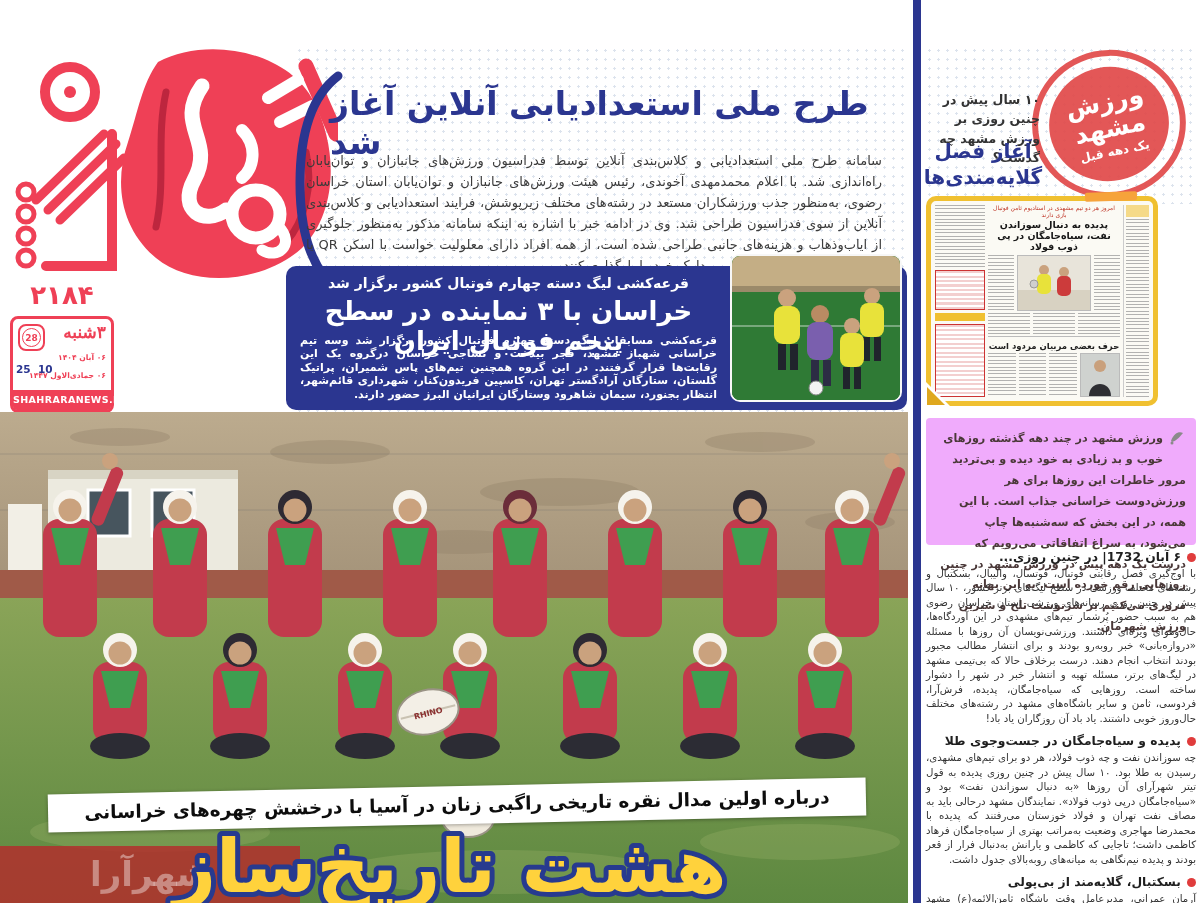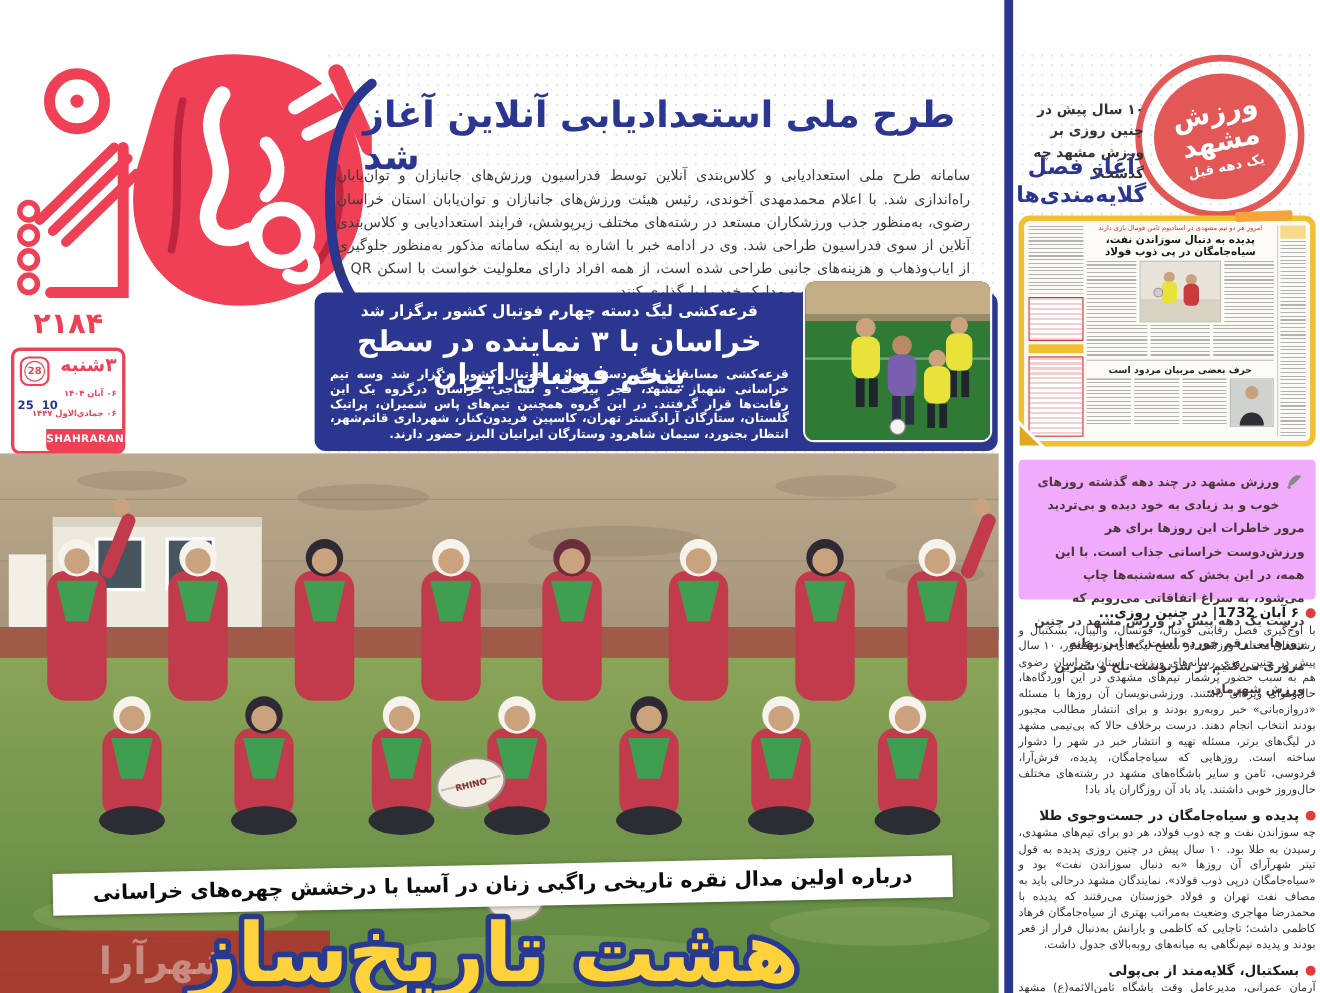--- a/index.html
+++ b/index.html
@@ -20,38 +20,37 @@
   
   #logo-svg { position:absolute; left:6px; top:42px; }
   #issue-number {
     position:absolute; left:0px; top:280px; width:124px; text-align:center;
     color:#ef4056; font-size:26px; font-weight:bold; letter-spacing:11px;
   }
   #date-box {
     position:absolute; left:10px; top:316px; width:104px; height:97px;
     border:3px solid #ef4056; border-radius:8px; background:#fff;
   }
-  #weekday { position:absolute; right:5px; top:3px; color:#ef4056; font-weight:bold; font-size:17px; direction:rtl; }
+  #weekday { position:absolute; right:5px; top:3px; color:#ef4056; font-weight:bold; font-size:17px; direction:rtl;font-family:Liberation Serif, serif; }
   #pages-badge {
     position:absolute; left:5px; top:5px; width:27px; height:27px;
     border:2px solid #ef4056; border-radius:8px; display:flex; align-items:center; justify-content:center;
   }
   #pages-badge .inner {
     width:19px; height:19px; border:1.5px solid #ef4056; border-radius:50%;
     color:#ef4056; font-size:9px; font-weight:bold; display:flex; align-items:center; justify-content:center;
   }
   #temps { position:absolute; left:3px; top:44px; width:34px; text-align:center; color:#2b3690; font-weight:bold; font-size:10.5px; }
   .dateline { position:absolute; right:5px; color:#ef4056; font-weight:bold; font-size:7.6px; direction:rtl; white-space:nowrap; }
   #date-shamsi { top:34px;margin-left:24px; }
   #date-qamari { top:52px; }
   #url-bar {
     position:absolute; left:0; right:0; bottom:0; height:20px; background:#ef4056;
     color:#fff; font-size:9.5px; font-weight:bold; text-align:center; line-height:20px; letter-spacing:.4px;
     border-radius:0 0 4px 4px;
-    margin-left:29px;
   }
 
   
   #section-bracket { position:absolute; left:290px; top:70px; }
   #talent-headline {
     position:absolute; left:330px; top:84px; width:552px; direction:rtl; text-align:left;
     color:#2b3690; font-size:33px; font-weight:800; letter-spacing:-.5px;
   }
   #talent-body {
     position:absolute; left:306px; top:150px; width:576px; direction:rtl; text-align:justify;
@@ -118,21 +117,21 @@
   #intro-question {
     position:absolute; left:926px; top:90px; width:114px; direction:rtl; text-align:right;
     color:#333; font-size:12.5px; font-weight:bold; line-height:1.55;
   }
   #intro-title {
     position:absolute; left:922px; top:138px; width:122px; direction:rtl; text-align:center;
     color:#2b3690; font-size:20px; font-weight:800; line-height:1.3;
   }
 
   #clipping {
-    position:absolute; left:926px; top:196px; width:270px; height:210px;
+    position:absolute; left:926px; top:196px; width:232px; height:210px;
     border:5px solid #f0c030; border-radius:10px; background:#fbfaf4; padding:4px;
   }
   #clipping-tab {
     position:absolute; right:16px; top:-9px; width:52px; height:9px; background:#f6a33b;
     border-radius:2px; transform:rotate(-2deg);
   }
   .clip-fold-white { position:absolute; left:-6px; bottom:-6px; width:0; height:0;
     border-bottom:26px solid #fff; border-right:26px solid transparent; }
   .clip-fold { position:absolute; left:-4px; bottom:-4px; width:0; height:0;
     border-bottom:18px solid #dfa81e; border-right:18px solid transparent; }

